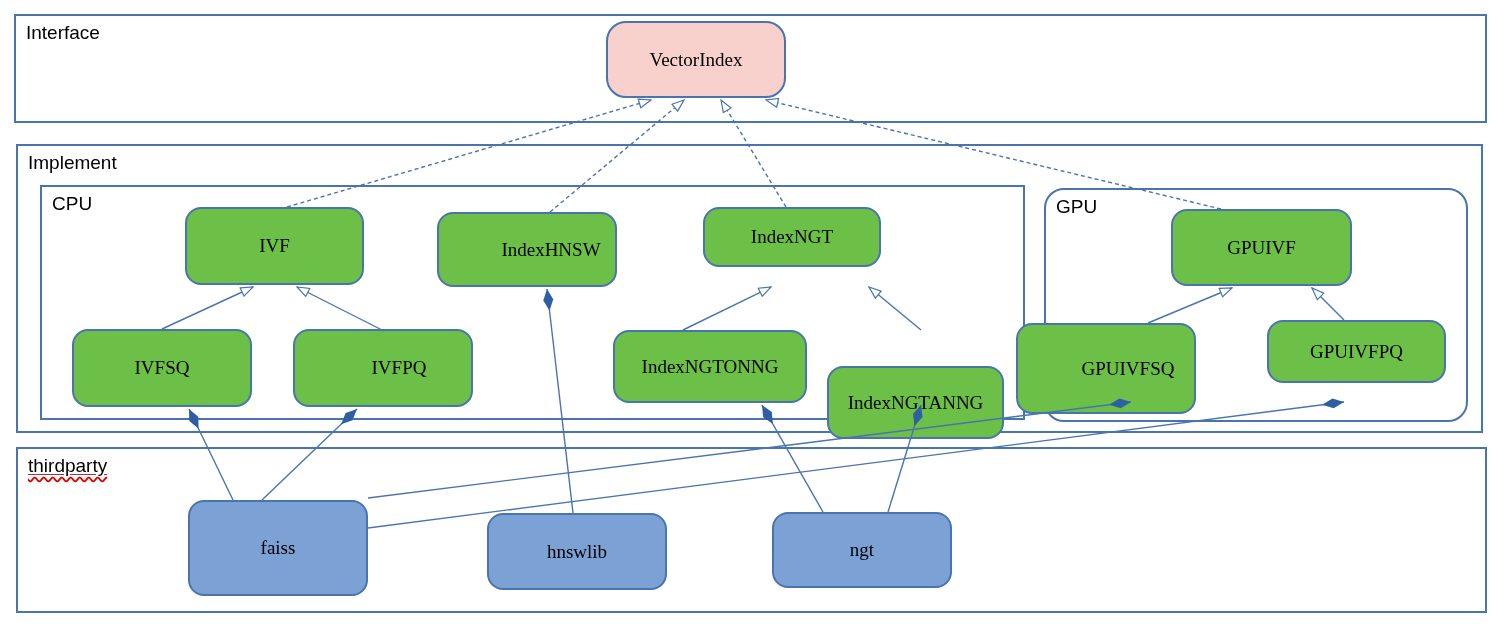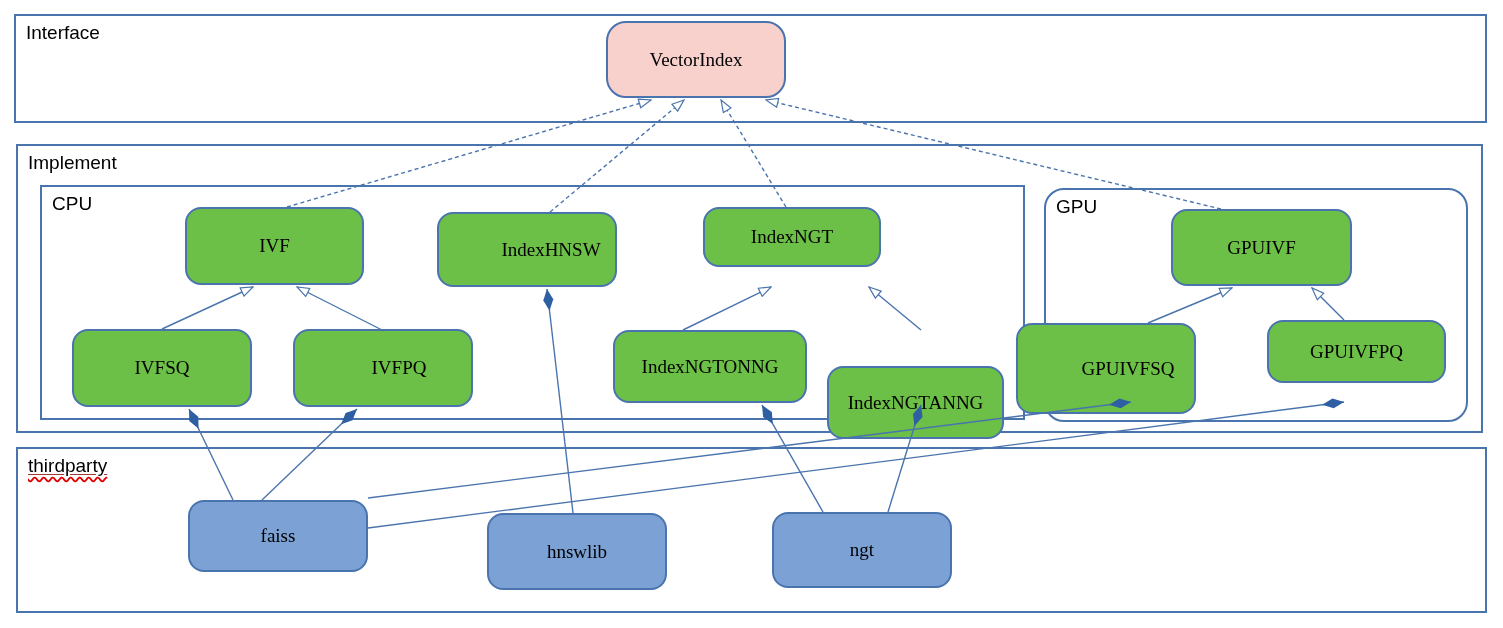--- a/index.html
+++ b/index.html
@@ -102,21 +102,21 @@
   </div>
 
   <div class="node green" style="left:1016px;top:323px;width:180px;height:91px;padding-left:44px;">
     <span>GPUIVFSQ</span>
   </div>
 
   <div class="node green" style="left:1267px;top:320px;width:179px;height:63px;">
     <span>GPUIVFPQ</span>
   </div>
 
-  <div class="node blue" style="left:188px;top:500px;width:180px;height:72px;">
+  <div class="node blue" style="left:188px;top:500px;width:180px;height:96px;">
     <span>faiss</span>
   </div>
 
   <div class="node blue" style="left:487px;top:513px;width:180px;height:77px;">
     <span>hnswlib</span>
   </div>
 
   <div class="node blue" style="left:772px;top:512px;width:180px;height:76px;">
     <span>ngt</span>
   </div>

